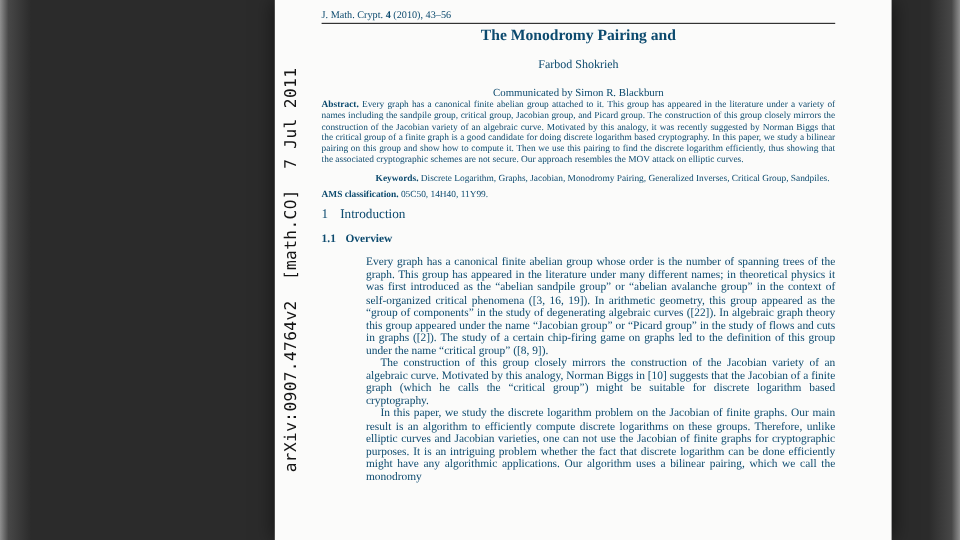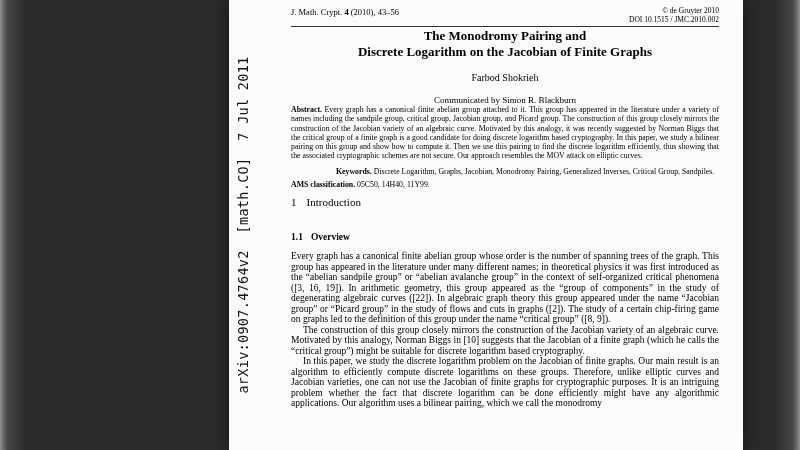--- a/index.html
+++ b/index.html
@@ -13,67 +13,62 @@
   .paper-page {
     position:absolute; left:229px; top:0; width:514px; height:450px;
     background:#fbfbfa; box-shadow:0 0 16px rgba(0,0,0,0.6);
   }
   .arxiv-stamp {
     position:absolute; left:14px; top:225px;
     transform:translate(-50%,-50%) rotate(-90deg);
     white-space:pre; font-family:"DejaVu Sans Mono", monospace;
     font-size:13.5px; letter-spacing:0.3px; color:#141414;
   }
-  .content { position:absolute; left:62px; top:6px; width:428px; color:#000000; }
+  .content { position:absolute; left:39px; top:6px; width:428px; color:#0c4a6e; }
   .journal-header { display:flex; justify-content:space-between; align-items:flex-start; }
   .jh-left { font-size:8.5px; padding-top:1px; }
   .jh-right { text-align:right; font-size:7.5px; line-height:9px; }
   .header-rule { border:none; border-top:1px solid #333; margin-top:2px; height:0; }
   .title { margin-top:1px; text-align:center; font-weight:bold; font-size:13px; line-height:16px; }
   .author { margin-top:12px; text-align:center; font-size:10px; }
   .communicated { margin-top:12px; text-align:center; font-size:9px; }
   .meta { font-size:7.8px; line-height:9.3px; text-align:justify; }
   .meta.abstract { }
   .meta.keywords { margin-top:6px;margin-left:45px; }
   .meta.ams { margin-top:4px; }
   .meta b { font-weight:bold; }
   .sec-heading { margin-top:7px; font-size:11px; font-weight:normal; }
   .sec-heading .num { margin-right:10px; }
-  .subsec-heading { margin-top:24px; font-size:9.5px; font-weight:bold; }
+  .subsec-heading { margin-top:10px; font-size:9.5px; font-weight:bold; }
   .subsec-heading .num { margin-right:8px; }
-  .body-para { font-size:9.5px; line-height:10.5px; text-align:justify; }
+  .body-para { font-size:9.5px; line-height:10.5px; text-align:justify;margin-left:37px; }
   .body-para.first { margin-top:9px; }
   .body-para.indent { text-indent:12px; }
 </style>
 </head>
 <body>
 
 <div class="viewport">
   <div class="paper-page">
 
     <div class="arxiv-stamp">arXiv:0907.4764v2  [math.CO]  7 Jul 2011</div>
 
     <div class="content">
 
       <div class="journal-header">
         <div class="jh-left">
           <span>J. Math. Crypt.</span>
           <b>4</b>
           <span>(2010), 43–56</span>
         </div>
-        <div class="jh-right">
-          <div>© de Gruyter 2010</div>
-          <div>DOI 10.1515 / JMC.2010.002</div>
-        </div>
       </div>
       <hr class="header-rule">
 
       <div class="title">
         <div>The Monodromy Pairing and</div>
-        <div>Discrete Logarithm on the Jacobian of Finite Graphs</div>
       </div>
 
       <div class="author">Farbod Shokrieh</div>
 
       <div class="communicated">Communicated by Simon R. Blackburn</div>
 
       <div class="meta abstract">
         <b>Abstract.</b>
         <span>Every graph has a canonical finite abelian group attached to it. This group has appeared in the literature under a variety of names including the sandpile group, critical group, Jacobian group, and Picard group. The construction of this group closely mirrors the construction of the Jacobian variety of an algebraic curve. Motivated by this analogy, it was recently suggested by Norman Biggs that the critical group of a finite graph is a good candidate for doing discrete logarithm based cryptography. In this paper, we study a bilinear pairing on this group and show how to compute it. Then we use this pairing to find the discrete logarithm efficiently, thus showing that the associated cryptographic schemes are not secure. Our approach resembles the MOV attack on elliptic curves.</span>
       </div>

